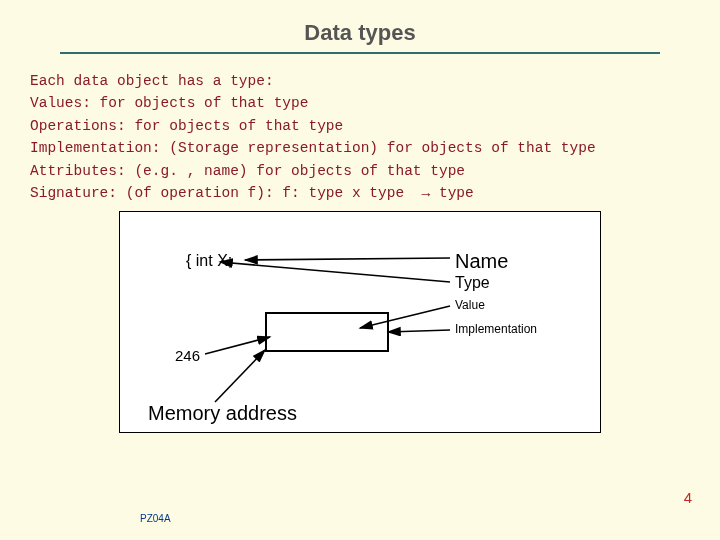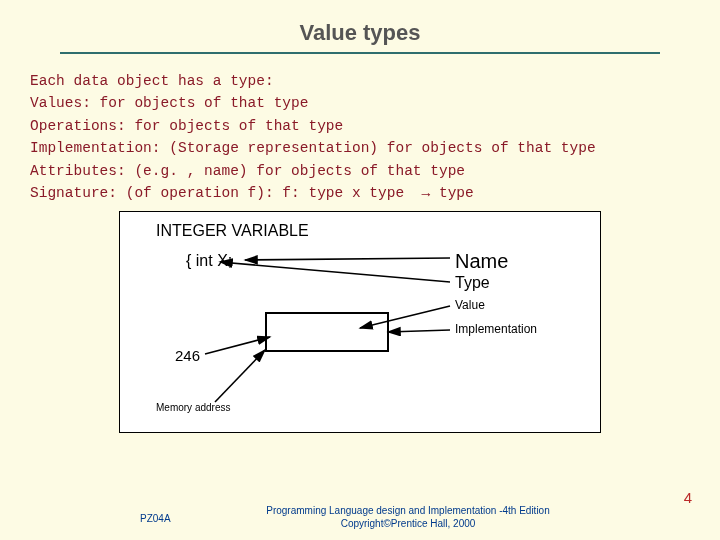--- a/index.html
+++ b/index.html
@@ -61,23 +61,23 @@
     font-size: 16px;
   }
   .d-142 {
     position: absolute;
     left: 55px;
     top: 135px;
     font-size: 15px;
   }
   .d-mem {
     position: absolute;
-    left: 36px;
+    left: 28px;
     top: 190px;
-    font-size: 10px;
+    font-size: 20px;
   }
   .d-name { position: absolute; left: 335px; top: 38px; font-size: 20px; }
   .d-type { position: absolute; left: 335px; top: 62px; font-size: 16px; text-align: center; }
   .d-value { position: absolute; left: 335px; top: 86px; font-size: 12px; }
   .d-impl { position: absolute; left: 335px; top: 110px; font-size: 12px; }
   .rectbox {
     position: absolute;
     left: 145px;
     top: 100px;
     width: 120px;
@@ -116,32 +116,31 @@
     bottom: 34px;
     color: #bb2a2a;
     font-size: 15px;
   }
 </style>
 </head>
 <body>
 
 <div class="slide">
 
-  <div class="title">Value types</div>
+  <div class="title">Data types</div>
   <hr class="rule">
 
   <pre class="body-text">Each data object has a type:
 Values: for objects of that type
 Operations: for objects of that type
 Implementation: (Storage representation) for objects of that type
 Attributes: (e.g. , name) for objects of that type
 Signature: (of operation f): f: type x type  → type</pre>
 
   <div class="diagram">
-    <div class="d-title">INTEGER VARIABLE</div>
     <div class="d-intx">{ int X;</div>
     <div class="rectbox"></div>
     <div class="d-142">246</div>
     <div class="d-mem">Memory address</div>
     <div class="d-name">Name</div>
     <div class="d-type">Type</div>
     <div class="d-value">Value</div>
     <div class="d-impl">Implementation</div>
 
     <svg class="arrows">
@@ -160,21 +159,17 @@
       <line x1="330" y1="118" x2="268" y2="120" stroke="#000" stroke-width="1.6" marker-end="url(#ah)"></line>
 
       <line x1="85" y1="142" x2="150" y2="125" stroke="#000" stroke-width="1.6" marker-end="url(#ah)"></line>
 
       <line x1="95" y1="190" x2="145" y2="138" stroke="#000" stroke-width="1.6" marker-end="url(#ah)"></line>
     </svg>
   </div>
 
   <div class="footer">
     <span class="left">PZ04A</span>
-    <span class="mid">
-      <span>Programming Language design and Implementation -4th Edition</span><br>
-      <span>Copyright©Prentice Hall, 2000</span>
-    </span>
   </div>
 
   <div class="page-num">4</div>
 
 </div>
 
 </body></html>

